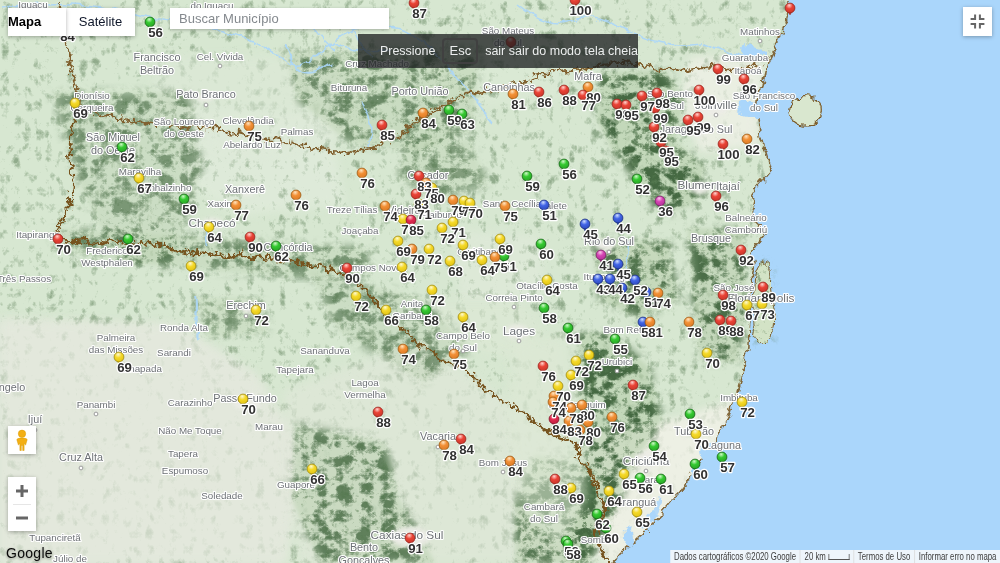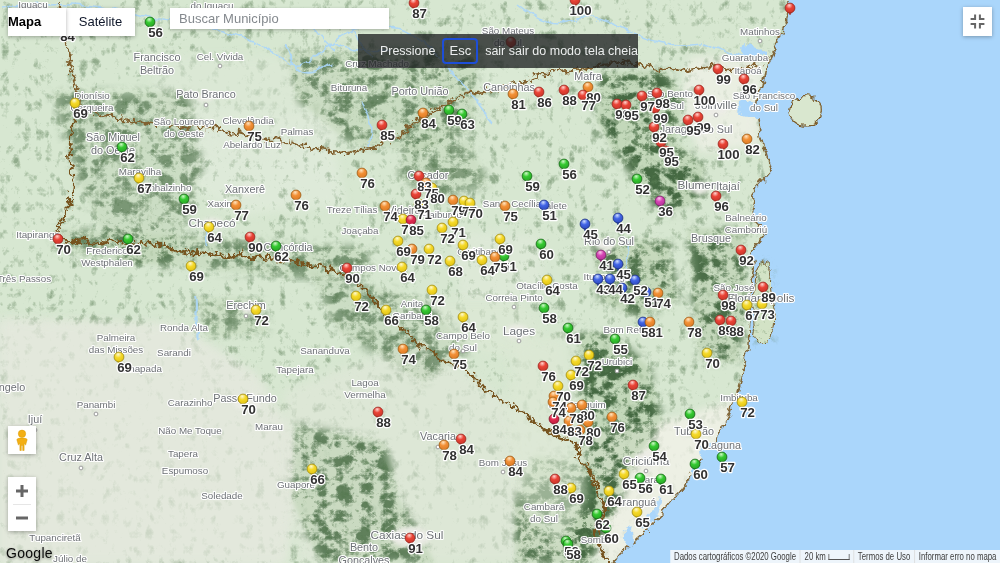--- a/index.html
+++ b/index.html
@@ -3,21 +3,21 @@
 <style>
 * { margin:0; padding:0; box-sizing:border-box; }
 html,body { width:1000px; height:563px; overflow:hidden; }
 body { font-family:"Liberation Sans", sans-serif; position:relative; background:#d7e7d1; }
 #map { position:absolute; left:0; top:0; width:892px; height:563px; }
 .ctl { position:absolute; background:#fff; box-shadow:0 1px 4px rgba(0,0,0,0.3); }
 #btnMapa { left:8px; top:8px; width:58px; height:28px; font-size:13px; font-weight:700; color:#000000; text-align:left; line-height:28px; z-index:5; }
 #btnSat { left:66px; top:8px; width:69px; height:28px; font-size:13px; color:#0f172a; text-align:center; line-height:28px; z-index:4; }
 #search { left:154px; top:8px; width:219px; height:21px; font-size:13px; color:#84898e; line-height:21px; padding-left:9px; z-index:4; box-shadow:0 1px 3px rgba(0,0,0,0.25);margin-left:16px; }
 #tooltip { position:absolute; left:358px; top:34px; width:280px; height:34px; background:rgba(28,30,31,0.76); color:#eceeee; font-size:12.5px; display:flex; align-items:center; justify-content:flex-end; white-space:nowrap; z-index:6; }
-#tooltip .esc { border:2px solid #1d4ed8; border-radius:4px; padding:3px 5px 4px; margin:0 7px; font-size:13px; }
+#tooltip .esc { border:2px solid #404040; border-radius:4px; padding:3px 5px 4px; margin:0 7px; font-size:13px; }
 #fsbtn { left:963px; top:7px; width:29px; height:29px; z-index:5; }
 #pegman { left:8px; top:426px; width:28px; height:28px; z-index:5; }
 #zoomc { left:8px; top:477px; width:28px; height:54px; z-index:5; }
 #zoomc .zline { position:absolute; left:5px; top:27px; width:18px; height:1px; background:#e6e6e6; }
 #glogo { position:absolute; left:6px; top:545px; color:#000000; font-size:14px; font-weight:400; letter-spacing:0.3px; text-shadow:0 1px 3px rgba(0,0,0,0.45); z-index:5; opacity:0.96; }
 #attr { position:absolute; right:0; bottom:0; height:13px; background:rgba(250,250,250,0.85); display:flex; align-items:center; font-size:10px; color:#3c3c3c; z-index:5; transform:scaleX(0.78); transform-origin:100% 50%; }
 #attr span { padding:0 5px; white-space:nowrap; }
 #attr .sep { border-left:1px solid #d9d9d9; height:13px; padding:0; }
 .sbar { display:inline-block; width:27px; height:6px; border:1.5px solid #555; border-top:none; margin-left:3px; }
 </style></head>

